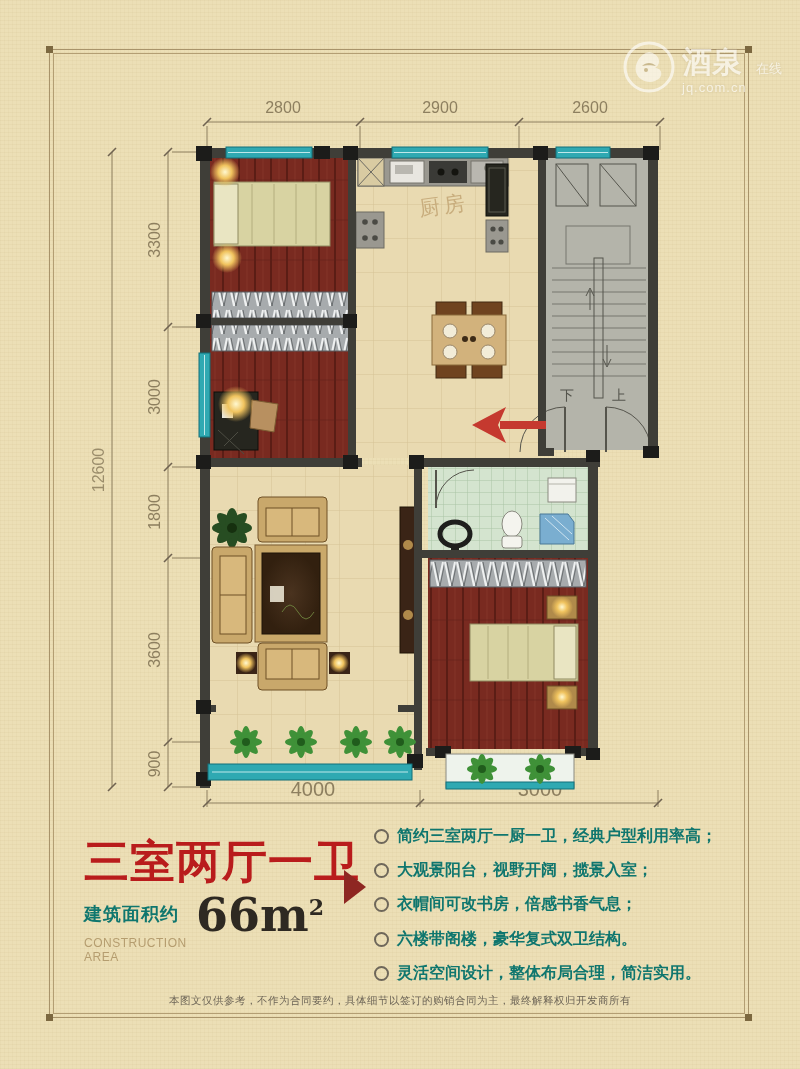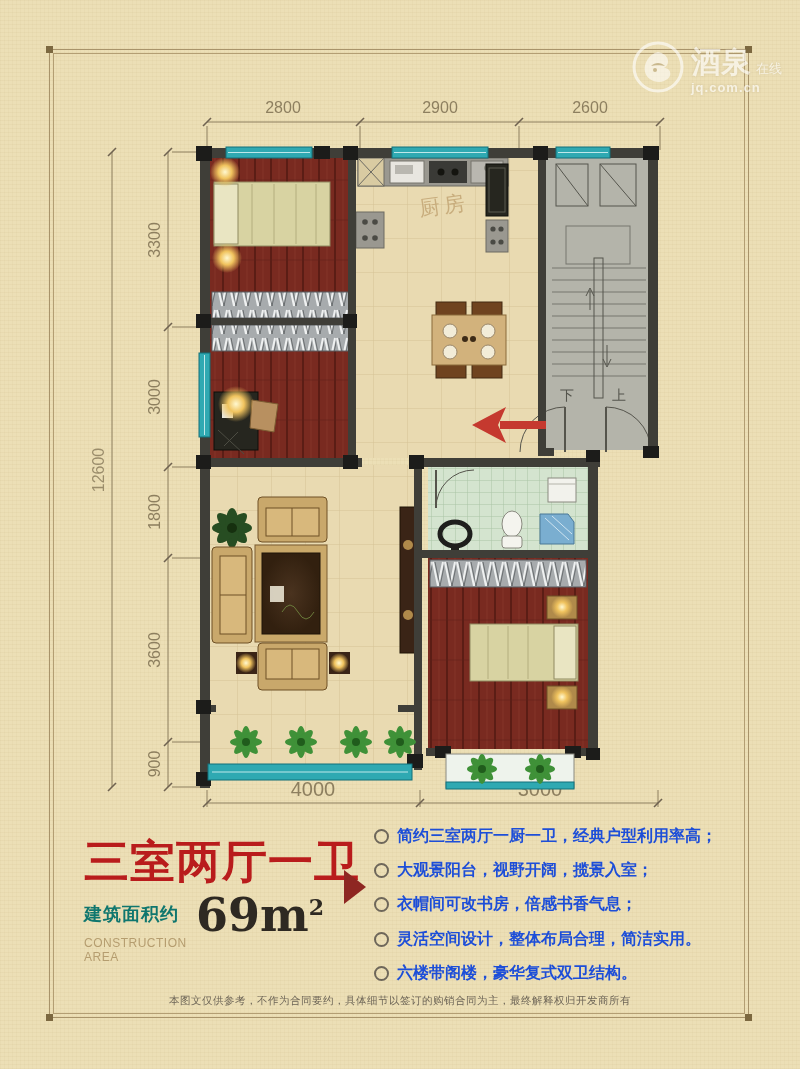--- a/index.html
+++ b/index.html
@@ -26,22 +26,22 @@
 
   
   .watermark{
     position:absolute;right:18px;top:40px;display:flex;align-items:flex-end;
     opacity:.62;color:#ffffff;z-index:30;
   }
   .wm-logo{width:54px;height:54px;margin-right:6px;}
   .wm-text{line-height:1;text-shadow:0 0 3px rgba(120,100,60,.35);}
   .wm-row{display:flex;align-items:flex-end;}
   .wm-brand{font-size:30px;font-weight:bold;font-family:"DejaVu Serif","Liberation Serif",serif;}
-  .wm-suffix{font-size:13px;margin-left:5px;margin-bottom:2px;}
-  .wm-domain{font-size:13px;letter-spacing:1px;margin-top:4px;font-weight:bold;}
+  .wm-suffix{font-size:13px;margin-left:14px;margin-bottom:2px;}
+  .wm-domain{font-size:13px;letter-spacing:1px;margin-top:4px;}
 
   
   .plan-svg{position:absolute;left:0;top:0;z-index:10;}
 
   
   .info{position:absolute;left:0;top:826px;width:800px;z-index:20;}
   .title-block{position:absolute;left:84px;top:6px;width:270px;}
   .main-title{
     font-size:45px;font-weight:bold;letter-spacing:1px;color:#b91c1c;
     font-family:"DejaVu Serif","Liberation Serif",serif;white-space:nowrap;
@@ -58,21 +58,21 @@
   .red-marker{
     position:absolute;left:344px;top:44px;width:0;height:0;
     border-left:22px solid #8e2722;border-top:17px solid transparent;border-bottom:17px solid transparent;
   }
   .features{position:absolute;left:374px;top:0;width:390px;list-style:none;margin:0;padding:0;}
   .features li{display:flex;align-items:flex-start;margin-bottom:15px;}
   .bullet-ring{
     flex:0 0 auto;width:11px;height:11px;border:2px solid #6e675a;border-radius:50%;
     margin:3px 8px 0 0;background:transparent;
   }
-  .feature-text{font-size:16px;font-weight:bold;color:#1d4ed8;line-height:1.2;}
+  .feature-text{font-size:16px;font-weight:bold;color:#0f766e;line-height:1.2;}
 
   .disclaimer{
     position:absolute;left:0;top:994px;width:800px;text-align:center;
     font-size:10.5px;color:#6d6557;letter-spacing:.5px;z-index:20;
   }
 </style>
 </head>
 <body>
 
 <div class="frame-outer">
@@ -468,41 +468,41 @@
 </svg>
 
 <div class="info">
   <div class="title-block">
     <div class="main-title">三室两厅一卫</div>
     <div class="area-row">
       <div class="area-labels">
         <div class="area-cn">建筑面积约</div>
         <div class="area-en">CONSTRUCTION AREA</div>
       </div>
-      <div class="area-value"><span>69m</span><sup>2</sup></div>
+      <div class="area-value"><span>66m</span><sup>2</sup></div>
     </div>
   </div>
   <div class="red-marker"></div>
   <ul class="features">
     <li>
         <span class="bullet-ring"></span>
         <span class="feature-text">简约三室两厅一厨一卫，经典户型利用率高；</span>
       </li>
     <li>
         <span class="bullet-ring"></span>
         <span class="feature-text">大观景阳台，视野开阔，揽景入室；</span>
       </li>
     <li>
         <span class="bullet-ring"></span>
         <span class="feature-text">衣帽间可改书房，倍感书香气息；</span>
       </li>
     <li>
         <span class="bullet-ring"></span>
-        <span class="feature-text">灵活空间设计，整体布局合理，简洁实用。</span>
+        <span class="feature-text">六楼带阁楼，豪华复式双卫结构。</span>
       </li>
     <li>
         <span class="bullet-ring"></span>
-        <span class="feature-text">六楼带阁楼，豪华复式双卫结构。</span>
+        <span class="feature-text">灵活空间设计，整体布局合理，简洁实用。</span>
       </li>
   </ul>
 </div>
 
 <div class="disclaimer">本图文仅供参考，不作为合同要约，具体细节以签订的购销合同为主，最终解释权归开发商所有</div>
 
 </body></html>

